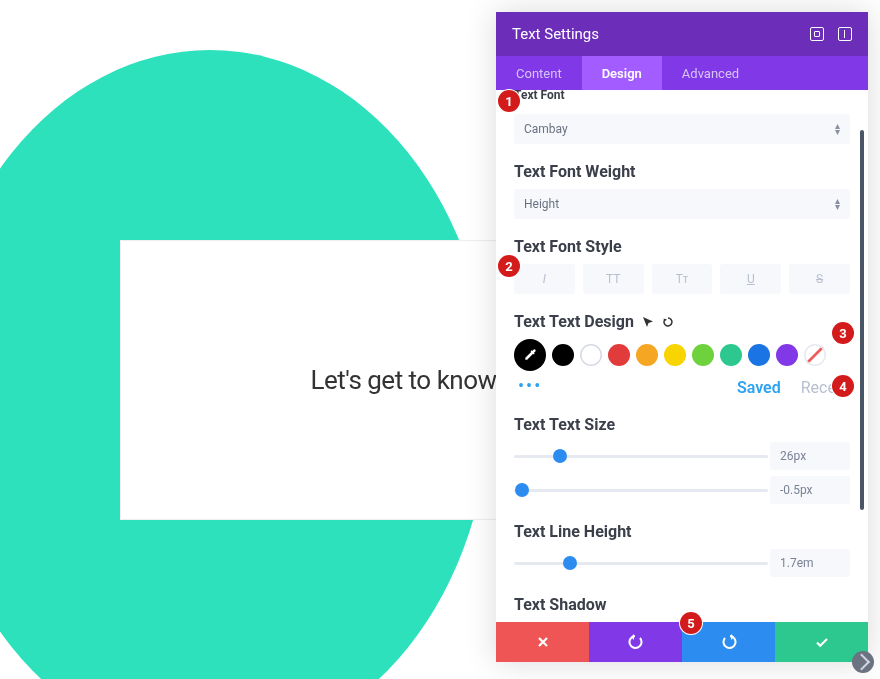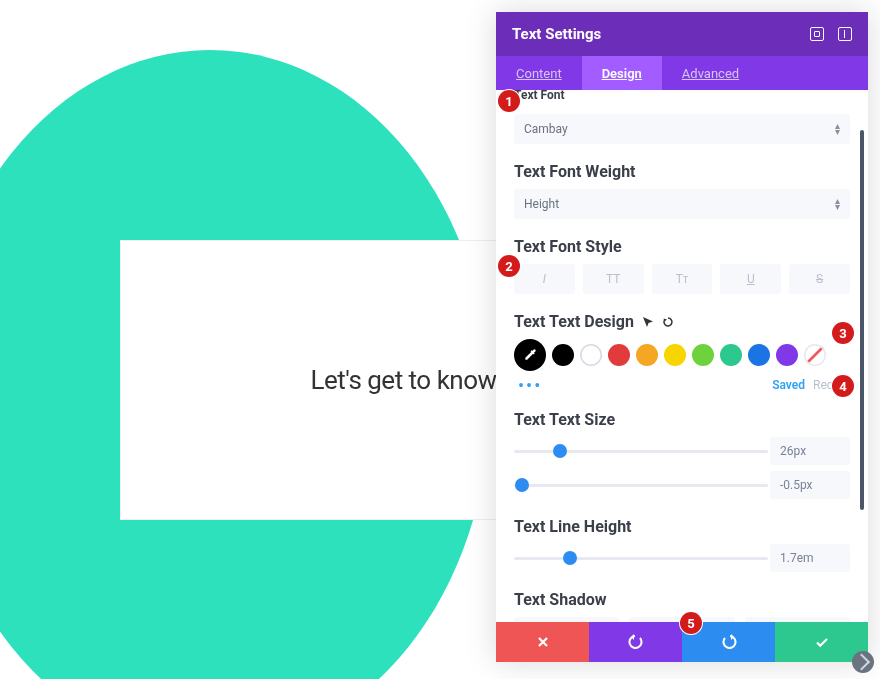--- a/index.html
+++ b/index.html
@@ -20,32 +20,32 @@
   }
   .card-text { font-size: 26px; color: #333; letter-spacing: -0.5px; }
 
   
   .panel {
     position: absolute; right: 12px; top: 12px; width: 372px; height: 650px;
     background: #fff; box-shadow: 0 0 30px rgba(0,0,0,.15); display: flex; flex-direction: column;
   }
   .panel-header {
     background: #6c2eb9; color: #fff; height: 44px; display: flex; align-items: center;
-    padding: 0 16px; font-size: 15px; font-weight: 700;
+    padding: 0 16px; font-size: 15px; font-weight: 400;
     justify-content: space-between;
   }
   .panel-header .header-icons { display:flex; gap:14px; font-size:12px; }
   .hicon { width:14px; height:14px; border:1.5px solid #fff; display:inline-block; }
   .hicon.a { border-radius:2px; position:relative; }
   .hicon.a::after { content:""; position:absolute; left:3px; top:3px; width:4px; height:4px; border:1.5px solid #fff; border-radius:1px;}
   .hicon.b { border-radius:2px; position:relative;}
   .hicon.b::after { content:""; position:absolute; left:5px; top:2px; width:0; height:8px; border-left:1.5px solid #fff;}
 
   .tabs { display:flex; background:#8139e8; height:34px; }
-  .tab { flex:0 0 auto; padding:0 20px; font-size:13px; color:#d7c4f6; display:flex; align-items:center; cursor:pointer;text-decoration:underline;}
+  .tab { flex:0 0 auto; padding:0 20px; font-size:13px; color:#d7c4f6; display:flex; align-items:center; cursor:pointer;}
   .tab.active { background:#a35cff; color:#fff; font-weight:600;}
 
   .panel-body { flex:1; overflow:hidden; position:relative; padding: 0 18px 0 18px; }
   .scroll { position:absolute; right:4px; top:40px; width:4px; height:380px; background:#4a5568; border-radius:2px;}
 
   .section-label { font-size:16px; font-weight:700; color:#3b3f4a; margin-top:18px; margin-bottom:8px; display:flex; align-items:center; gap:8px;}
   .truncated-top { font-size:12px; font-weight:700; color:#3b3f4a; margin-top:-2px; }
 
   .select {
     width: 100%; height: 30px; background:#f6f8fb; border:none; border-radius:3px;
@@ -60,21 +60,21 @@
   .style-btn .st { text-decoration: line-through; }
 
   
   .swatch-row { display:flex; gap:6px; align-items:center; margin-top:4px;}
   .swatch { width:22px; height:22px; border-radius:50%; cursor:pointer; }
   .swatch.outline { box-shadow: inset 0 0 0 1.5px #d6dae3; background:#fff;}
   .swatch.picker { background:#000; width:32px; height:32px; display:flex; align-items:center; justify-content:center; }
   .picker svg { width:16px; height:16px; }
   .swatch.none { background: linear-gradient(135deg, #fff 45%, #f15a5a 46%, #f15a5a 54%, #fff 55%); box-shadow: inset 0 0 0 1.5px #e6e9f0;}
   .more-dots { color:#2ea3f2; font-size:18px; letter-spacing:2px; margin-top:4px; padding-left:4px;}
-  .saved-recent { font-size:12px; display:flex; gap:8px; justify-content:flex-end; margin-top:-18px;}
+  .saved-recent { font-size:16px; display:flex; gap:20px; justify-content:flex-end; margin-top:-18px;}
   .saved-recent .saved{ color:#2ea3f2; font-weight:600;}
   .saved-recent .recent{ color:#b8bfcf;}
 
   
   .slider-row { display:flex; align-items:center; gap:2px; margin-top:6px;}
   .track { flex:1; height:3px; background:#e6e9f0; border-radius:2px; position:relative;}
   .thumb { position:absolute; top:50%; width:14px; height:14px; background:#2d8cf0; border-radius:50%; transform:translate(-50%,-50%);}
   .valbox { width:80px; height:28px; background:#f6f8fb; border-radius:3px; font-size:12px; color:#7a8296; display:flex; align-items:center; padding:0 10px;}
 
   

